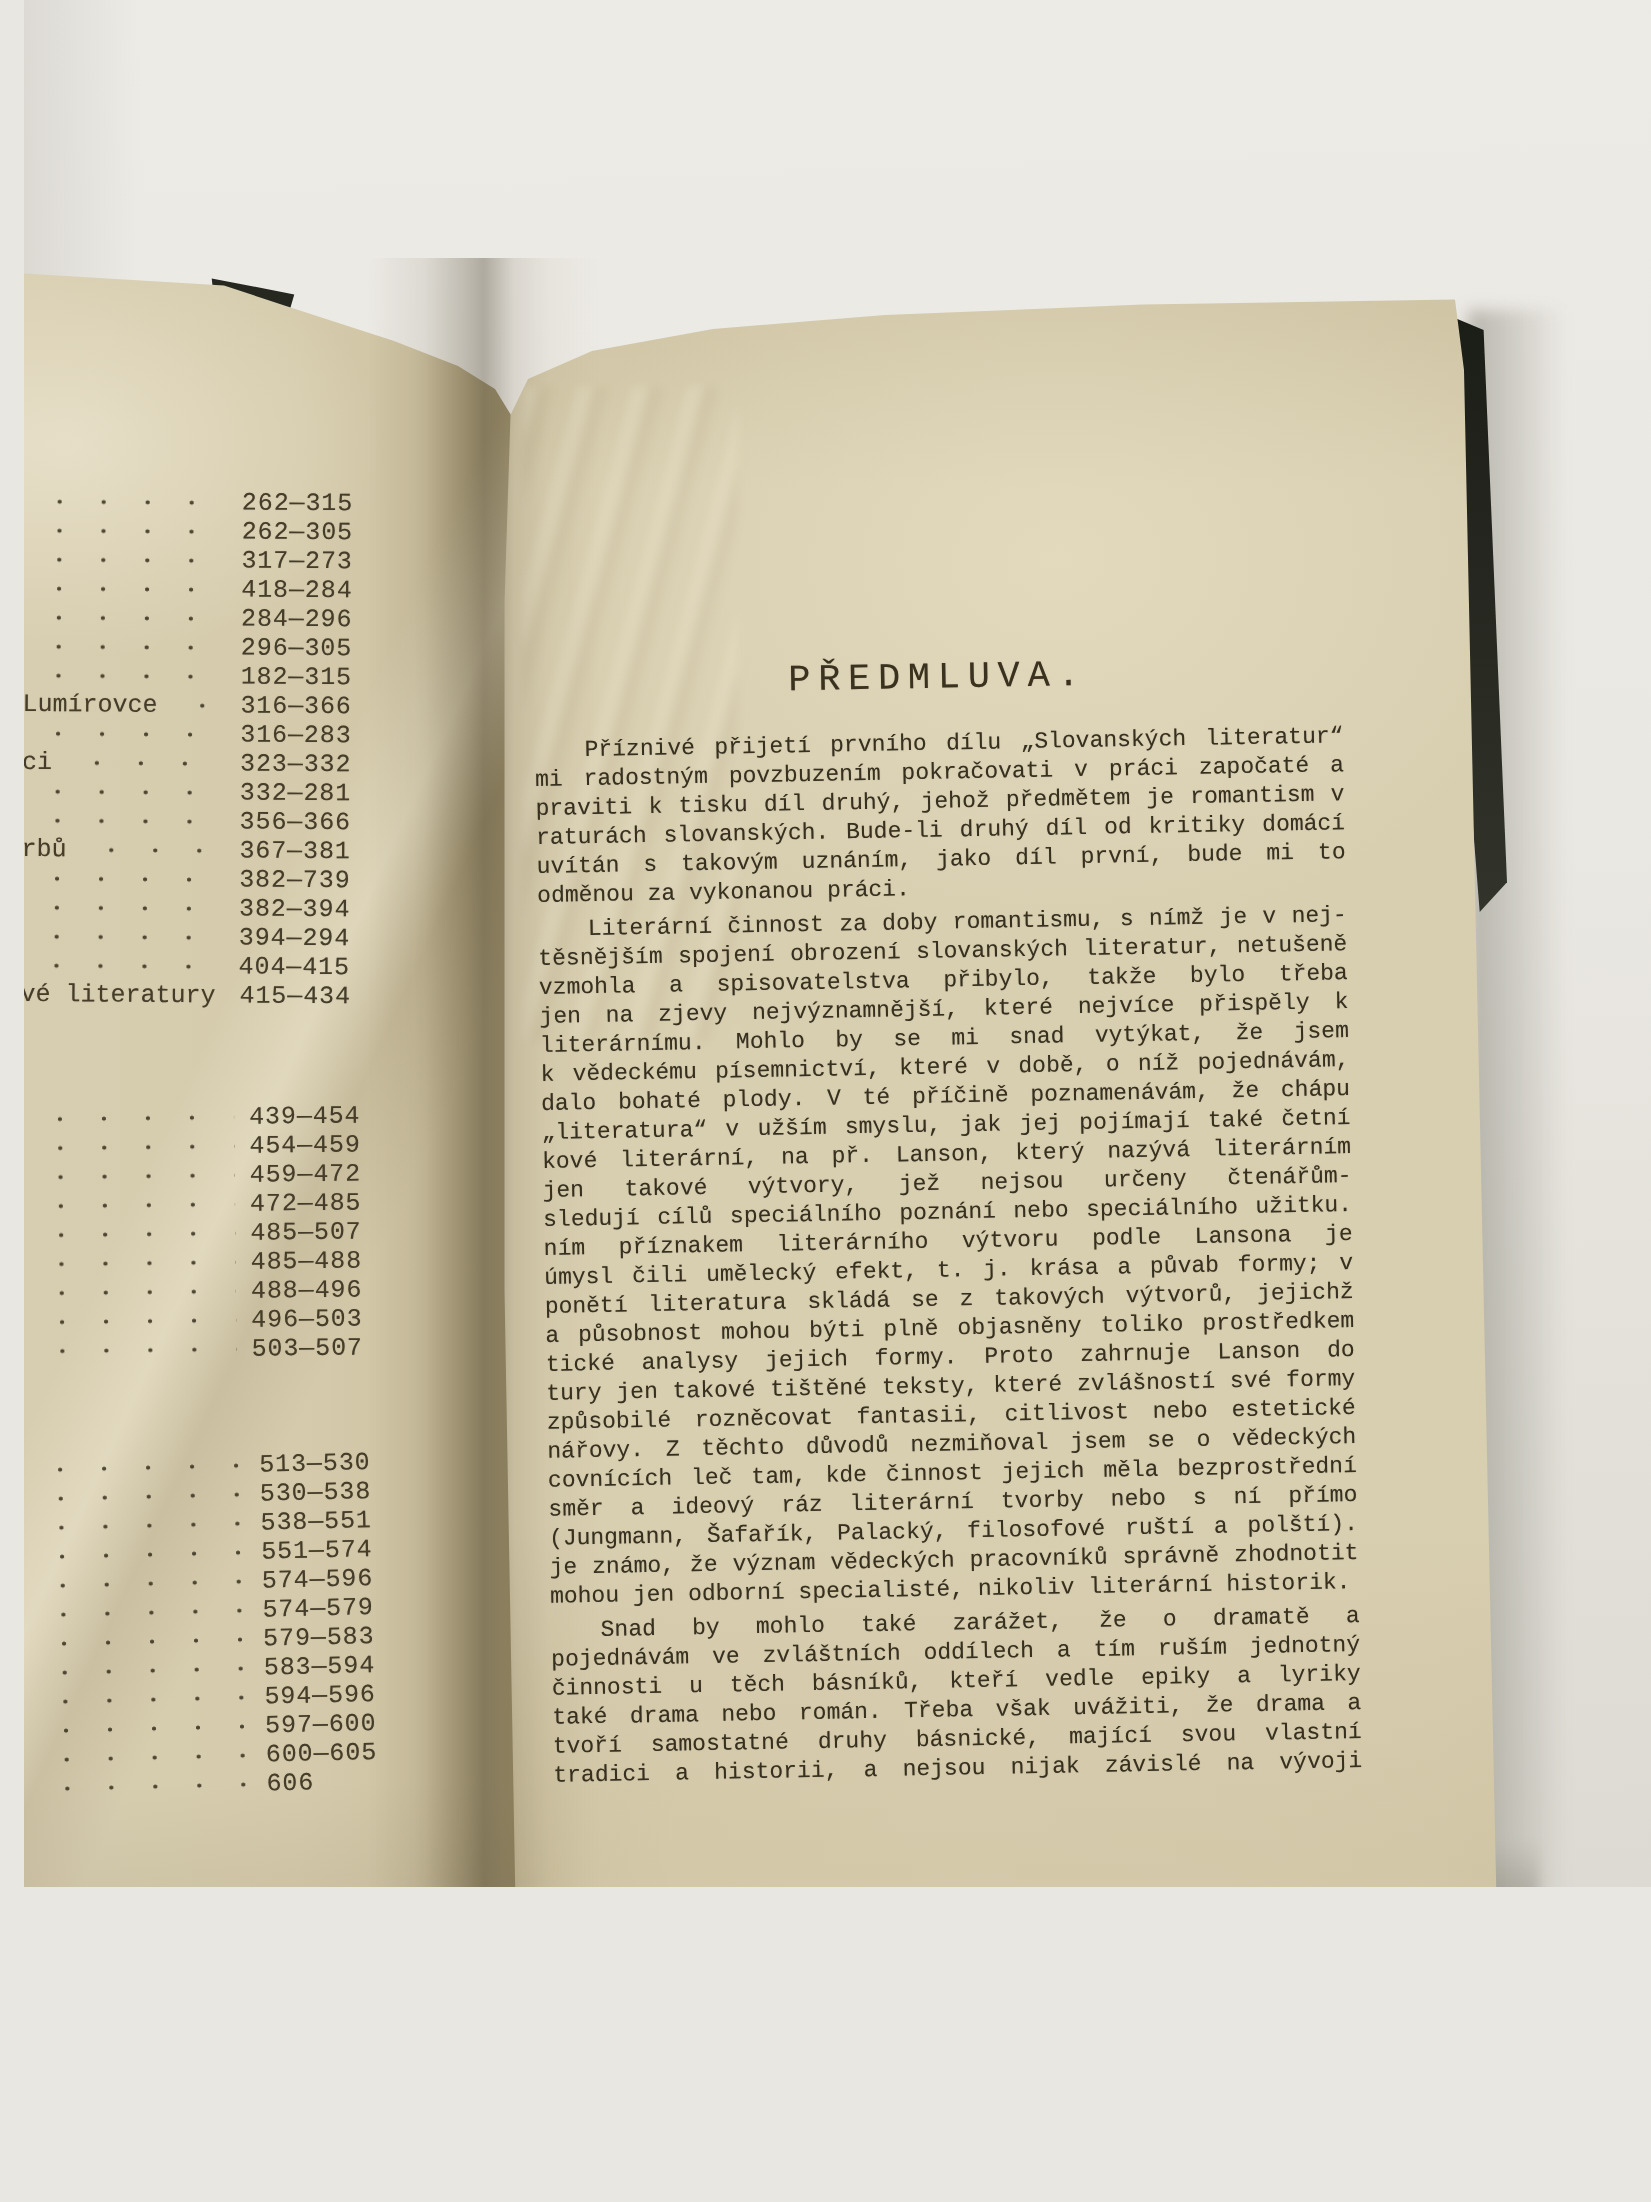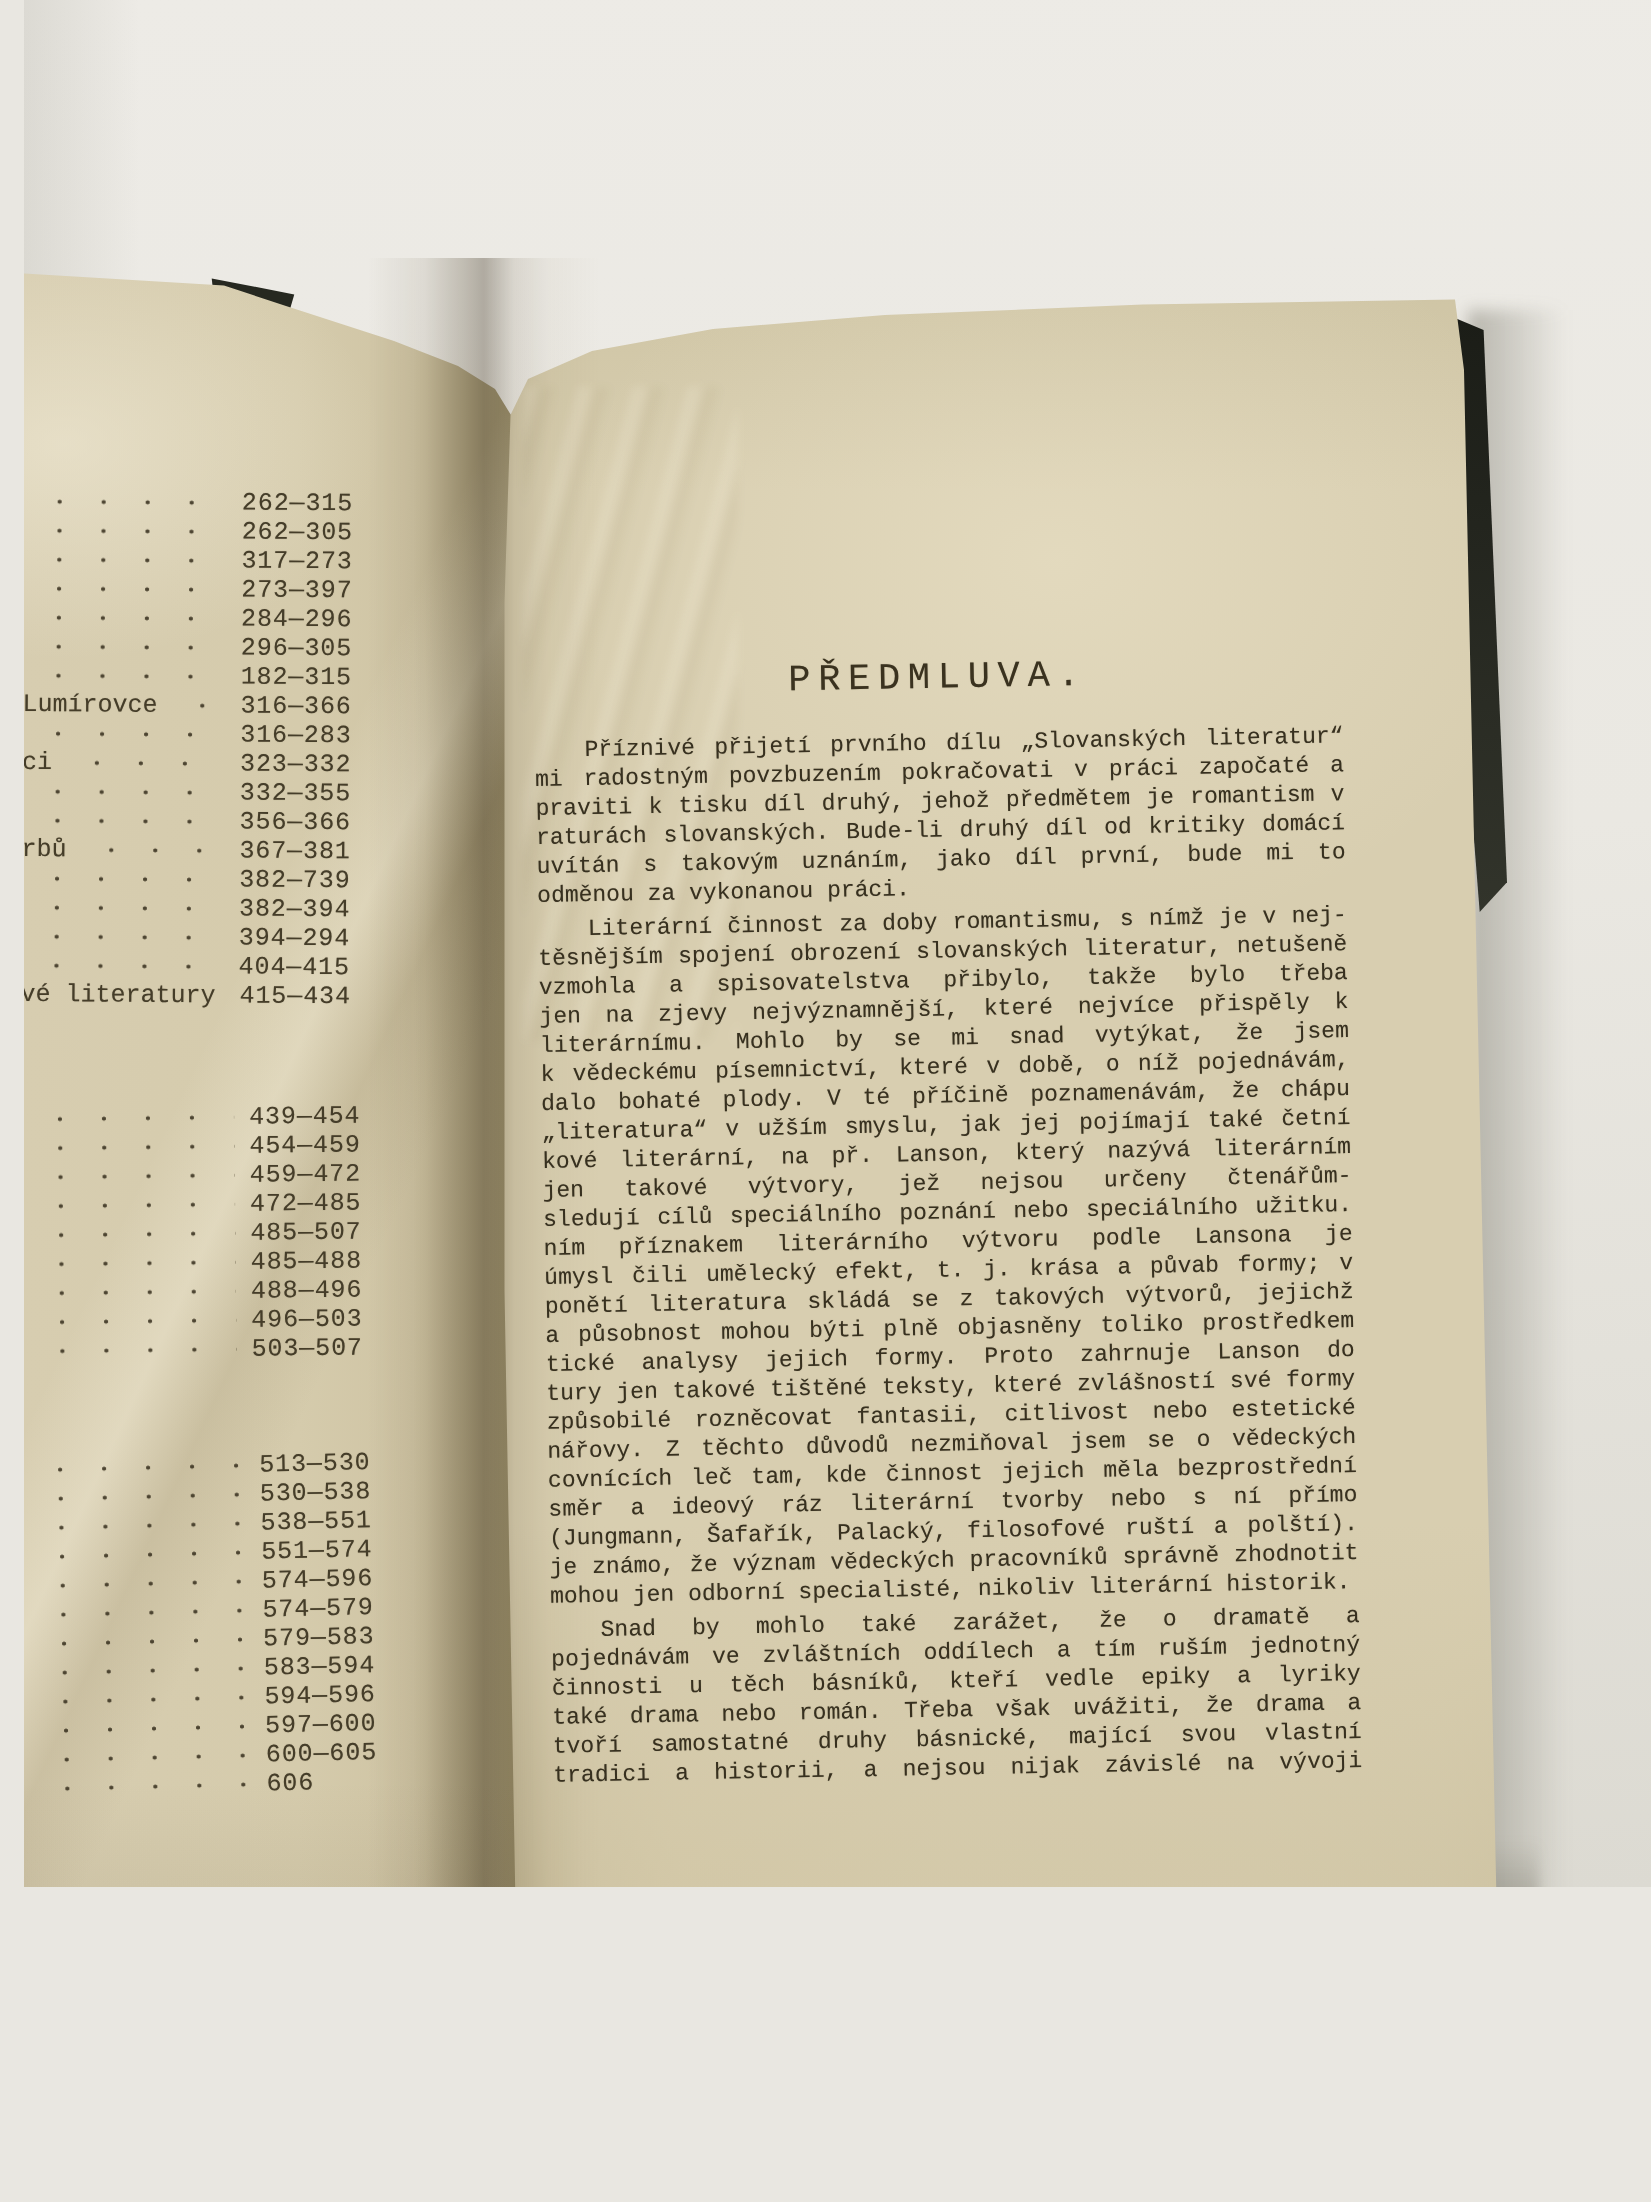--- a/index.html
+++ b/index.html
@@ -127,21 +127,21 @@
       <div class="toc-row">
         <span class="dot-leader"></span>
         <span class="page-range">262—305</span>
       </div>
       <div class="toc-row">
         <span class="dot-leader"></span>
         <span class="page-range">317—273</span>
       </div>
       <div class="toc-row">
         <span class="dot-leader"></span>
-        <span class="page-range">273—397</span>
+        <span class="page-range">418—284</span>
       </div>
       <div class="toc-row">
         <span class="dot-leader"></span>
         <span class="page-range">284—296</span>
       </div>
       <div class="toc-row">
         <span class="dot-leader"></span>
         <span class="page-range">296—305</span>
       </div>
       <div class="toc-row">
@@ -157,21 +157,21 @@
         <span class="dot-leader"></span>
         <span class="page-range">316—283</span>
       </div>
       <div class="toc-row">
         <span class="toc-label">ci</span>
         <span class="dot-leader"></span>
         <span class="page-range">323—332</span>
       </div>
       <div class="toc-row">
         <span class="dot-leader"></span>
-        <span class="page-range">332—355</span>
+        <span class="page-range">332—281</span>
       </div>
       <div class="toc-row">
         <span class="dot-leader"></span>
         <span class="page-range">356—366</span>
       </div>
       <div class="toc-row">
         <span class="toc-label">rbů</span>
         <span class="dot-leader"></span>
         <span class="page-range">367—381</span>
       </div>

